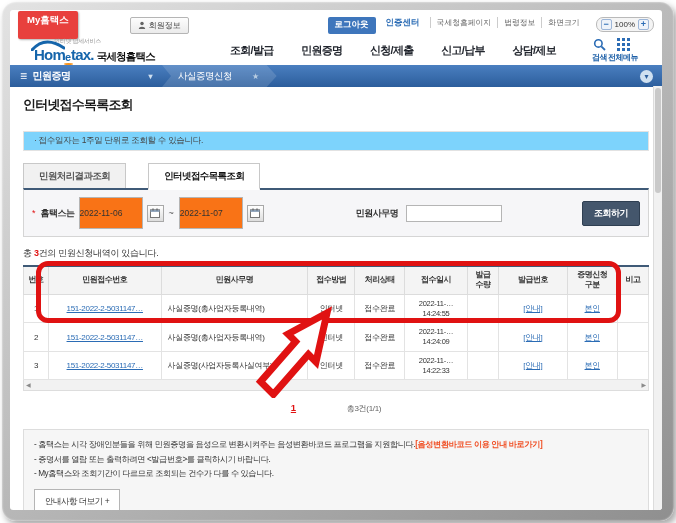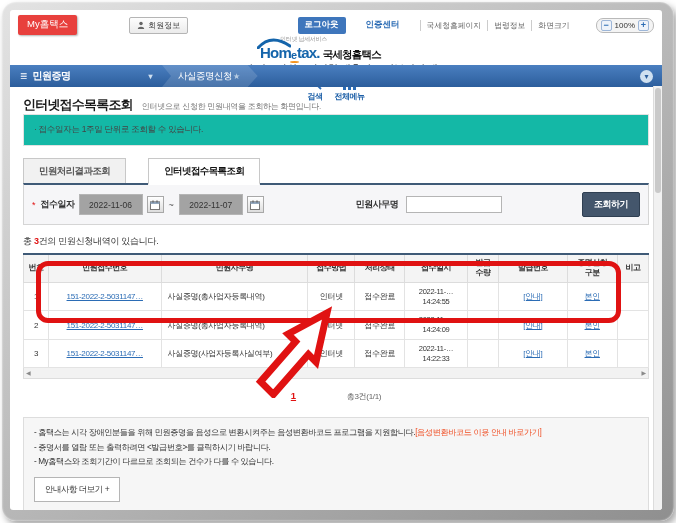--- a/index.html
+++ b/index.html
@@ -5,71 +5,71 @@
   * { margin:0; padding:0; box-sizing:border-box; }
   body { width:676px; height:523px; overflow:hidden; background:#fff; font-family:"Liberation Sans", sans-serif; }
   .shot { position:relative; width:676px; height:523px; }
   .frame { position:absolute; inset:2px; border-radius:14px;
            background:linear-gradient(145deg,#e3e3e3 0%,#bdbdbd 45%,#8f8f8f 100%);
            box-shadow: inset 0 0 2px rgba(255,255,255,.9), 3px 4px 7px rgba(0,0,0,.35); }
   .page { position:absolute; left:10px; top:10px; right:14px; bottom:13px; background:#fff; border-radius:3px; overflow:hidden; }
 
   
   .utilbar { display:flex; align-items:center; height:20px; margin:5px 8px 0 8px; font-size:8.5px; color:#555; }
-  .btn-myhometax { background:#e8403d; color:#fff; font-weight:normal; font-size:9.5px; padding:3px 9px 4px; border-radius:2px; box-shadow:1px 1px 2px rgba(0,0,0,.3); cursor:pointer; }
+  .btn-myhometax { background:#e8403d; color:#fff; font-weight:bold; font-size:9.5px; padding:3px 9px 12px; border-radius:2px; box-shadow:1px 1px 2px rgba(0,0,0,.3); cursor:pointer; }
   .btn-member { display:inline-flex; align-items:center; gap:3px; border:1px solid #b5b5b5; background:linear-gradient(#fdfdfd,#ebebeb); padding:2px 7px; font-size:8px; color:#444; border-radius:2px; margin-left:52px; cursor:pointer; }
-  .util-right { margin-left:auto; display:flex; align-items:center; gap:20px; }
+  .util-right { margin-left:auto; display:flex; align-items:flex-start; gap:10px; }
   .btn-logout { background:#3e76bc; color:#fff; font-weight:bold; padding:2px 7px 3px; font-size:8.5px; border-radius:2px; cursor:pointer; }
   .btn-cert { color:#2b6cb5; font-weight:bold; font-size:8.5px; cursor:pointer; }
   .util-links { display:flex; align-items:center; font-size:7.8px; color:#666; }
   .util-links > span { padding:0 6px; border-left:1px solid #ccc; }
   .zoomctl { display:flex; align-items:center; gap:3px; border:1px solid #b9b9b9; border-radius:7px; background:#f4f4f4; padding:1px 4px; }
   .zbtn { width:11px; height:11px; border:1px solid #9db6d8; background:#eef3fa; color:#2b6cb5; font-size:9px; line-height:9px; text-align:center; border-radius:2px; font-weight:bold; cursor:pointer; }
   .zlevel { font-size:8px; color:#333; }
 
   
-  .header { display:flex; align-items:center; height:30px; padding:0 24px;flex-direction:column; }
+  .header { display:flex; align-items:center; height:30px; padding:0 24px; }
   .logo { position:relative; width:152px; cursor:pointer; }
   .logo-caption { font-size:6px; color:#999; margin-left:20px; letter-spacing:-0.3px; }
   .logo-row { display:flex; align-items:baseline; position:relative; }
   .logo-roof { position:absolute; left:-3px; top:-7px; }
   .logo-en { font-size:15px; font-weight:bold; color:#1565ab; letter-spacing:-0.8px; }
   .logo-e { font-size:11px; font-weight:bold; color:#1565ab; position:relative; top:1px; }
   .logo-e::after { content:""; position:absolute; left:-1px; bottom:-2px; width:9px; border-bottom:2px solid #f7941d; border-radius:50%; }
   .logo-kr { font-size:10.5px; font-weight:bold; color:#111; margin-left:3px; letter-spacing:-0.8px; }
   .nav { display:flex; flex:1; justify-content:space-between; padding:0 36px 0 44px;text-align:center; }
   .nav-item { font-size:11px; font-weight:bold; color:#22262e; letter-spacing:-0.7px; cursor:pointer; }
-  .hdr-icons { display:flex; gap:12px;justify-content:center; }
+  .hdr-icons { display:flex; gap:1px;justify-content:center; }
   .hdr-icon { display:flex; flex-direction:column; align-items:center; gap:1px; font-size:8px; color:#1e60a8; font-weight:bold; letter-spacing:-0.5px; cursor:pointer; }
 
   
   .menubar { position:relative; height:22px; background:linear-gradient(#4a7fc0,#2c5e9c); display:flex; align-items:center; color:#fff; }
   .menu-left { display:flex; align-items:center; width:152px; padding:0 10px; font-size:10px; font-weight:bold; letter-spacing:-0.5px; cursor:pointer; }
   .hamburger { font-size:12px; margin-right:6px; }
   .menu-caret { margin-left:auto; font-size:8px; color:#cfe0f0; }
-  .crumb { height:100%; display:flex; align-items:center; gap:1px; background:rgba(255,255,255,.14); padding:0 18px 0 16px; font-size:9.5px; letter-spacing:-0.5px;
+  .crumb { height:100%; display:flex; align-items:center; gap:20px; background:rgba(255,255,255,.14); padding:0 18px 0 16px; font-size:9.5px; letter-spacing:-0.5px;
            clip-path:polygon(0 0, calc(100% - 10px) 0, 100% 50%, calc(100% - 10px) 100%, 0 100%, 9px 50%); cursor:pointer; }
   .crumb-star { color:#b9cde2; font-size:8px; }
   .circlebtn { margin-left:auto; margin-right:9px; width:13px; height:13px; border-radius:50%; background:#cfe0f0; color:#2c5e9c; font-size:8px; line-height:13px; text-align:center; cursor:pointer; }
 
   
   .content { position:relative; padding:0 13px; }
   .pgtitle-row { display:flex; align-items:baseline; gap:9px; margin-top:9px; }
   .pgtitle { font-size:13px; font-weight:bold; color:#1b1b1b; letter-spacing:-0.8px; }
   .pgsub { font-size:8px; color:#777; letter-spacing:-0.3px; }
-  .notice { margin-top:0; background:#14b8a6; border:1px solid #e2e2e2; padding:9px 10px; font-size:8.5px; color:#444; letter-spacing:-0.3px; }
+  .notice { margin-top:17px; background:#7dd3fc; border:1px solid #e2e2e2; padding:3px 10px; font-size:8.5px; color:#444; letter-spacing:-0.3px; }
 
   .tabs { display:flex; margin-top:12px; position:relative; z-index:2;gap:20px; }
   .tab { padding:6px 15px 5px; font-size:9.5px; font-weight:bold; background:#f1f1f1; border:1px solid #c8c8c8; border-bottom:none; color:#555; margin-right:2px; letter-spacing:-0.6px; cursor:pointer; }
   .tab.active { background:#fff; color:#111; margin-bottom:-2px; border-bottom:2px solid #fff; }
 
   .filter { display:flex; align-items:center; gap:4px; background:#f6f6f8; border:1px solid #d5d5d5; border-top:2px solid #3f5a77; padding:7px 8px; }
   .req { color:#e01212; font-size:9px; margin-right:1px; }
   .flabel { font-size:9px; font-weight:bold; color:#333; letter-spacing:-0.5px; }
-  .dinput { width:64px; height:21px; border:1px solid #b5b5b5; font-size:8.5px; text-align:center; color:#333; background:#a3a3a3; font-family:"Liberation Sans",sans-serif; }
+  .dinput { width:64px; height:32px; border:1px solid #b5b5b5; font-size:8.5px; text-align:left; color:#333; background:#f97316; font-family:"Liberation Sans",sans-serif; }
   .calbtn { width:17px; height:17px; border:1px solid #a8a8a8; background:linear-gradient(#fff,#ddd); display:flex; align-items:center; justify-content:center; cursor:pointer; }
   .tilde { font-size:9px; color:#555; padding:0 1px; }
   .lbl-name { margin-left:88px; }
   .ninput { width:96px; height:17px; border:1px solid #b5b5b5; background:#fff; margin-left:4px; font-size:8.5px; padding:0 3px; font-family:"Liberation Sans",sans-serif; }
   .btn-search { margin-left:auto; background:#44566c; border:1px solid #2f3f52; color:#fff; font-weight:bold; font-size:9px; padding:5px 11px; border-radius:2px; letter-spacing:-0.5px; cursor:pointer; }
 
   .summary { margin-top:10px; font-size:9px; color:#333; letter-spacing:-0.3px; }
   .cnt { color:#e01212; font-weight:bold; }
 
   table.tbl { width:100%; border-collapse:collapse; table-layout:fixed; margin-top:5px; border-top:2px solid #3f5a77; }
@@ -80,21 +80,21 @@
   .dt { line-height:1.3; font-size:7.5px; display:inline-block; }
 
   .hscroll { height:11px; background:#f2f2f2; border:1px solid #ddd; border-top:none; display:flex; align-items:center; justify-content:space-between; padding:0 2px; cursor:pointer; }
   .harrow { font-size:6px; color:#8a8a8a; line-height:1; }
 
   .pgn { position:relative; margin-top:11px; height:14px; text-align:center; font-size:9.5px; }
   .pgno { color:#e01212; font-weight:bold; text-decoration:underline; cursor:pointer; }
   .pgtotal { font-size:8px; color:#666; margin-left:48px; letter-spacing:-0.3px; }
 
   .fnotes { margin-top:13px; background:#f6f6f6; border:1px solid #ddd; padding:8px 10px 10px; font-size:8.2px; color:#333; line-height:1.78; letter-spacing:-0.4px; }
-  .hl { color:#f04e23; font-weight:normal; cursor:pointer; }
+  .hl { color:#f04e23; font-weight:bold; cursor:pointer; }
   .btn-more { display:inline-block; margin-top:7px; background:#fff; border:1px solid #b5b5b5; padding:4px 10px; font-size:8.5px; color:#333; letter-spacing:-0.5px; cursor:pointer; }
 
   .vscroll { position:absolute; top:76px; right:0; bottom:0; width:9px; background:#f1f1f1; border-left:1px solid #dcdcdc; cursor:pointer; }
   .vthumb { position:absolute; top:2px; left:1px; width:6px; height:105px; background:#c9c9c9; border-radius:3px; }
 
   
   .anno-box { position:absolute; left:26px; top:251px; width:585px; height:62px; border:5px solid #e01212; border-radius:12px; z-index:20; pointer-events:none; }
   .anno-arrow { position:absolute; left:228px; top:288px; z-index:21; pointer-events:none; }
 </style>
 </head>
@@ -185,33 +185,32 @@
       <span class="crumb">
         <span>사실증명신청</span>
         <span class="crumb-star">★</span>
       </span>
       <span class="circlebtn">▾</span>
     </div>
 
     <div class="content">
       <div class="pgtitle-row">
         <span class="pgtitle">인터넷접수목록조회</span>
-        <span class="pgsub">인터넷으로 신청한 민원내역을 조회하는 화면입니다.</span>
       </div>
 
       <div class="notice">· 접수일자는 1주일 단위로 조회할 수 있습니다.</div>
 
       <div class="tabs">
         <div class="tab">민원처리결과조회</div>
         <div class="tab active">인터넷접수목록조회</div>
       </div>
 
       <div class="filter">
         <span class="req">*</span>
-        <span class="flabel">접수일자</span>
+        <span class="flabel">홈택스는</span>
         <input class="dinput" value="2022-11-06" style="">
         <span class="calbtn">
           <svg width="10" height="10" viewBox="0 0 10 10">
               <rect x="0.5" y="1.8" width="9" height="7.7" fill="#fff" stroke="#777"></rect>
               <rect x="0.5" y="1.8" width="9" height="2.1" fill="#8aa0b8"></rect>
               <line x1="3" y1="0.4" x2="3" y2="2.6" stroke="#555"></line>
               <line x1="7" y1="0.4" x2="7" y2="2.6" stroke="#555"></line>
             </svg>
         </span>
         <span class="tilde">~</span>

